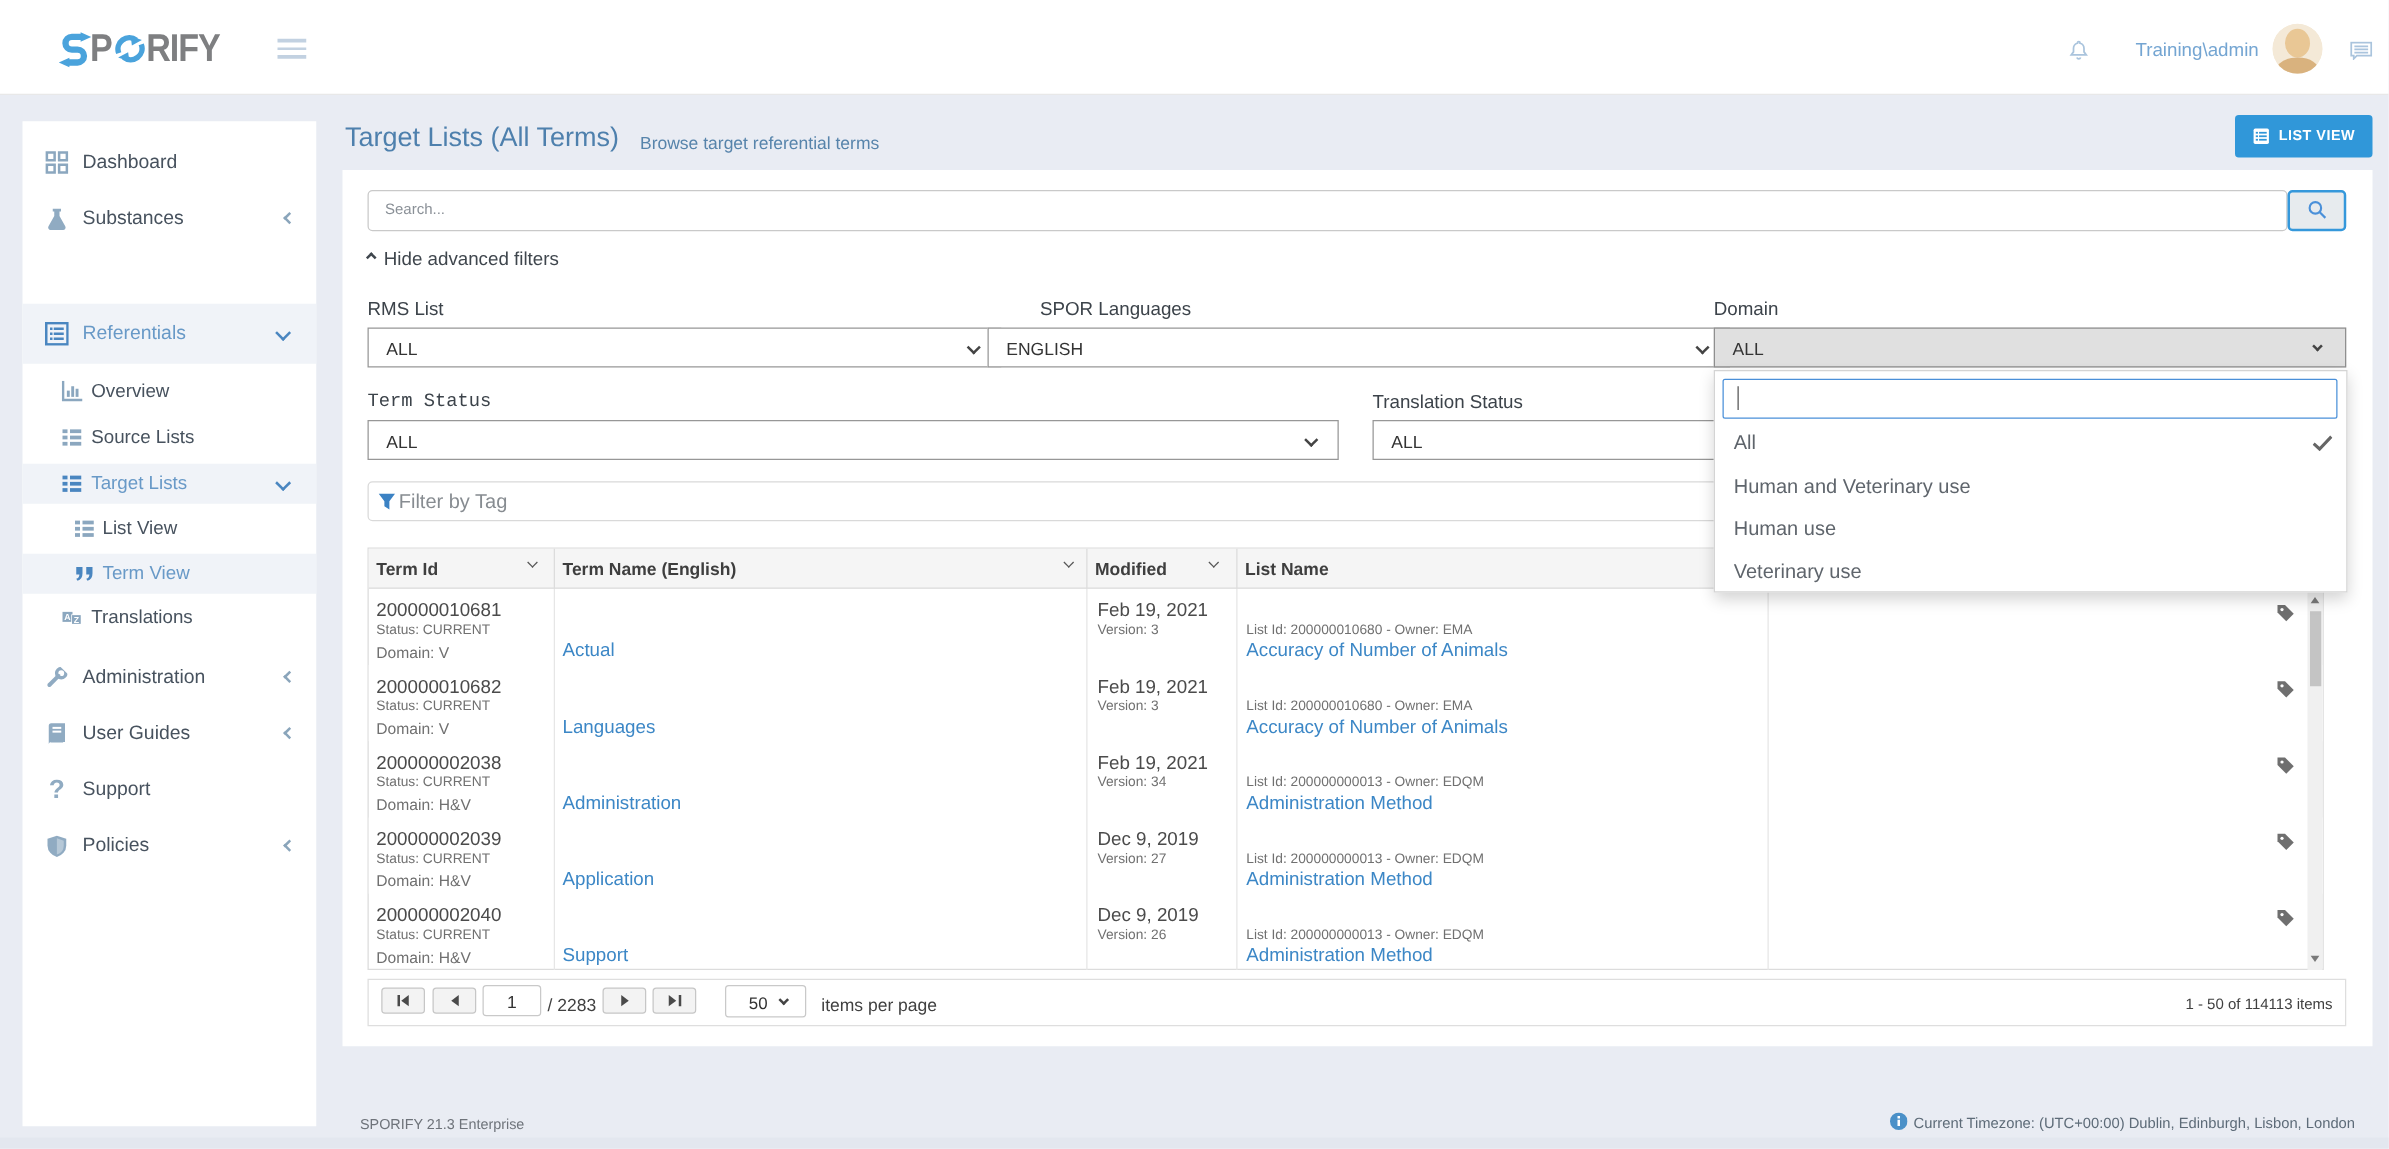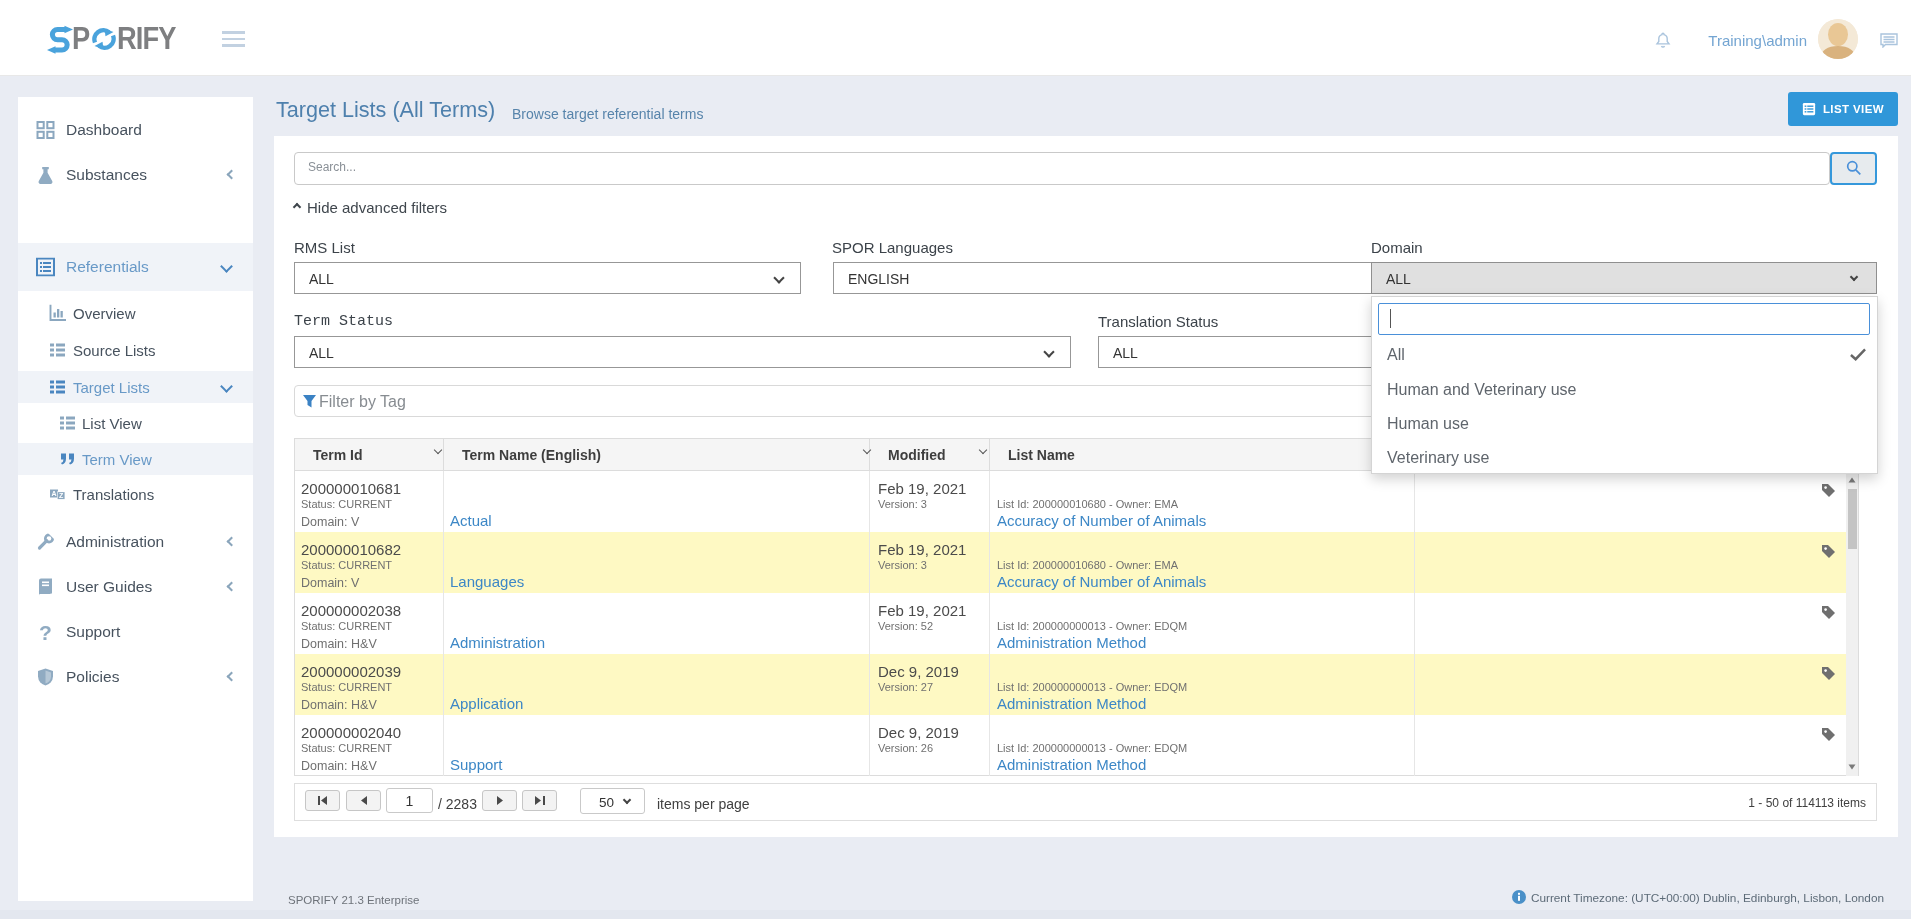--- a/index.html
+++ b/index.html
@@ -50,25 +50,25 @@
   .fselect .car { position:absolute; right:17px; top:11px; width:8px; height:8px; }
   .fselect .car::before { content:""; position:absolute; width:6px; height:6px; border-right:2px solid #444; border-bottom:2px solid #444; transform:rotate(45deg); }
 
   #tagbox { position:absolute; left:294px; top:385px; width:1583px; height:32px; border:1px solid #d9d9d9; border-radius:4px; }
   #tagbox span { position:absolute; left:24px; top:7px; font-size:16px; color:#878c91; }
 
   
   #grid { position:absolute; left:294px; top:438px; width:1565px; height:338px; border:1px solid #dcdcdc; }
   #ghead { position:absolute; left:0; top:0; width:1563px; height:32px; background:#f5f5f5; border-bottom:1px solid #dcdcdc; }
   .hcell { position:absolute; top:0; height:32px; border-right:1px solid #dcdcdc; }
-  .hcell span { position:absolute; left:6px; top:8px; font-size:14px; font-weight:bold; color:#3e3e3e;margin-left:12px; }
+  .hcell span { position:absolute; left:6px; top:8px; font-size:14px; font-weight:bold; color:#3e3e3e; }
   .hsort { position:absolute; top:13px; width:7px; height:7px; }
   .hsort::before { content:""; position:absolute; width:5px; height:5px; border-right:1.6px solid #555; border-bottom:1.6px solid #555; transform:rotate(45deg); }
   .grow { position:absolute; left:0; width:1563px; height:61px; }
-  .grow.alt { background:#fef9c3; }
+  .grow.alt { background:#ffffff; }
   .gcol { position:absolute; top:0; height:61px; border-right:1px solid #e6e6e6; }
   .l1 { position:absolute; top:9px; font-size:15px; color:#4b4b4b; }
   .l1.link { color:#3c87c6;margin-top:32px; }
   .l2 { position:absolute; top:27px; font-size:11px; color:#707070; }
   .l3 { position:absolute; top:44px; font-size:12.5px; color:#707070; }
   .tagic { left:1526px; top:12px; width:15px; height:15px; }
   #vscroll { position:absolute; left:1551px; top:32px; width:12px; height:305px; background:#f0f0f0; }
   #vscroll::before { content:""; position:absolute; left:1.5px; top:18px; width:9px; height:60px; background:#c4c4c4; }
 
   
@@ -280,21 +280,21 @@
     </svg></div>
 <div id="hidefilters"><span style="display:inline-block;width:8px;height:8px;position:relative;top:-3px;margin-right:5px;"><span style="position:absolute;left:0;top:2px;width:6px;height:6px;border-left:2px solid #3f464d;border-top:2px solid #3f464d;transform:rotate(45deg);"></span></span>Hide advanced filters</div>
 
 <div class="flabel" style="left:294px;top:239px;">RMS List</div>
 <div class="flabel" style="left:832px;top:239px;">SPOR Languages</div>
 <div class="flabel" style="left:1371px;top:239px;">Domain</div>
 <div class="fselect" style="left:294px;top:262px;width:507px;">
     <span class="val">ALL</span>
     <span class="car"></span>
   </div>
-<div class="fselect" style="left:833px;top:262px;width:594px;">
+<div class="fselect" style="left:790px;top:262px;width:594px;">
     <span class="val">ENGLISH</span>
     <span class="car"></span>
   </div>
 <div class="flabel" style="left:294px;top:313px;font-family:Liberation Mono, monospace;">Term Status</div>
 <div class="flabel" style="left:1098px;top:313px;">Translation Status</div>
 <div class="fselect" style="left:294px;top:336px;width:777px;">
     <span class="val">ALL</span>
     <span class="car"></span>
   </div>
 <div class="fselect" style="left:1098px;top:336px;width:779px;">
@@ -336,21 +336,21 @@
         <path d="M1 1 h 6 l 7 7 l -6 6 l -7 -7 Z" fill="#6f6f6f"></path>
         <circle cx="4.6" cy="4.6" r="1.3" fill="#fff"></circle>
       </svg>
   </div>
   <div class="grow" style="top:154px;">
     <div class="l1" style="left:6px;">200000002038</div>
       <div class="l2" style="left:6px;">Status: CURRENT</div>
       <div class="l3" style="left:6px;">Domain: H&amp;V</div>
     <div class="l1 link" style="left:155px;">Administration</div>
     <div class="l1" style="left:583px;">Feb 19, 2021</div>
-      <div class="l2" style="left:583px;">Version: 52</div>
+      <div class="l2" style="left:583px;">Version: 34</div>
     <div class="l1 link" style="left:702px;">Administration Method</div>
       <div class="l2" style="left:702px;">List Id: 200000000013 - Owner: EDQM</div>
     <svg class="abs tagic" viewBox="0 0 15 15">
         <path d="M1 1 h 6 l 7 7 l -6 6 l -7 -7 Z" fill="#6f6f6f"></path>
         <circle cx="4.6" cy="4.6" r="1.3" fill="#fff"></circle>
       </svg>
   </div>
   <div class="grow alt" style="top:215px;">
     <div class="l1" style="left:6px;">200000002039</div>
       <div class="l2" style="left:6px;">Status: CURRENT</div>

